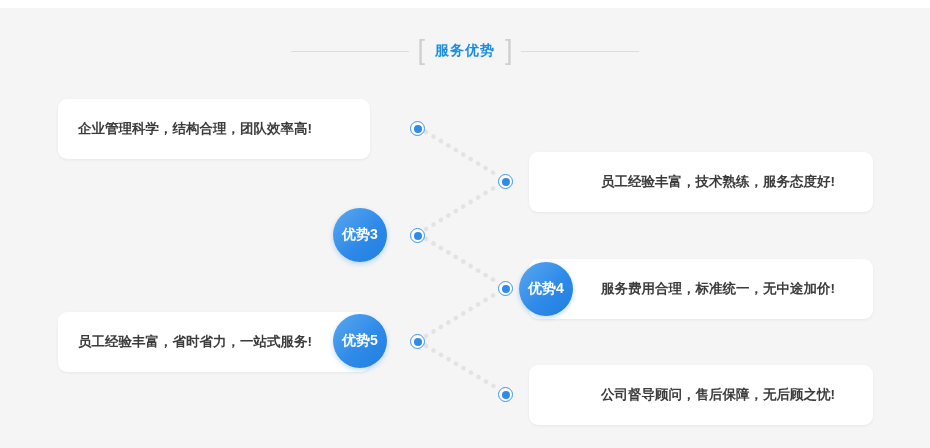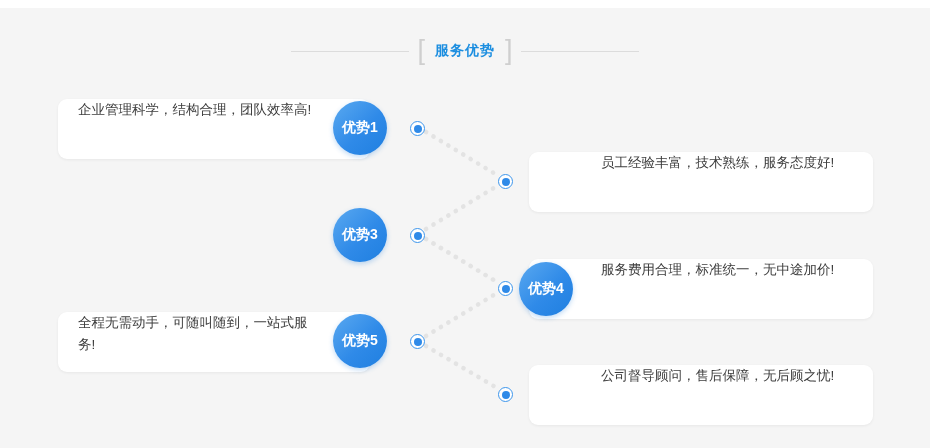--- a/index.html
+++ b/index.html
@@ -73,21 +73,22 @@
 
   
   .card {
     position: absolute;
     box-sizing: border-box;
     height: 60px;
     background: #ffffff;
     border-radius: 9px;
     box-shadow: 0 1px 3px rgba(0,0,0,0.06);
     display: flex;
-    align-items: flex-start;
+    align-items: center;
+    font-weight: bold;
   }
   .card.left {
     left: 58px;
     width: 312px;
     padding: 0 56px 0 20px;
     justify-content: flex-start;
   }
   .card.right {
     left: 529px;
     width: 344px;
@@ -166,39 +167,38 @@
 
       <line x1="426" y1="336" x2="497" y2="293"></line>
 
       <line x1="426" y1="346" x2="497" y2="388"></line>
     </g>
   </svg>
 
   <div class="card left" style="top:99px;">
     <span class="card-text">企业管理科学，结构合理，团队效率高!</span>
   </div>
-  <div class="badge" style="left:333px; top:101px;">优势1</div>
   <div class="node" style="left:410px; top:121px;"></div>
 
   <div class="card right" style="top:152px;">
     <span class="card-text">员工经验丰富，技术熟练，服务态度好!</span>
   </div>
   <div class="node" style="left:498px; top:174px;"></div>
 
   <div class="badge" style="left:333px; top:208px;">优势3</div>
   <div class="node" style="left:410px; top:228px;"></div>
 
   <div class="card right" style="top:259px;">
     <span class="card-text">服务费用合理，标准统一，无中途加价!</span>
   </div>
   <div class="badge" style="left:519px; top:262px;">优势4</div>
   <div class="node" style="left:498px; top:281px;"></div>
 
   <div class="card left" style="top:312px;">
-    <span class="card-text">全程无需动手，可随叫随到，一站式服务!</span>
+    <span class="card-text">员工经验丰富，省时省力，一站式服务!</span>
   </div>
   <div class="badge" style="left:333px; top:314px;">优势5</div>
   <div class="node" style="left:410px; top:334px;"></div>
 
   <div class="card right" style="top:365px;">
     <span class="card-text">公司督导顾问，售后保障，无后顾之忧!</span>
   </div>
   <div class="node" style="left:498px; top:387px;"></div>
 
 </div>

